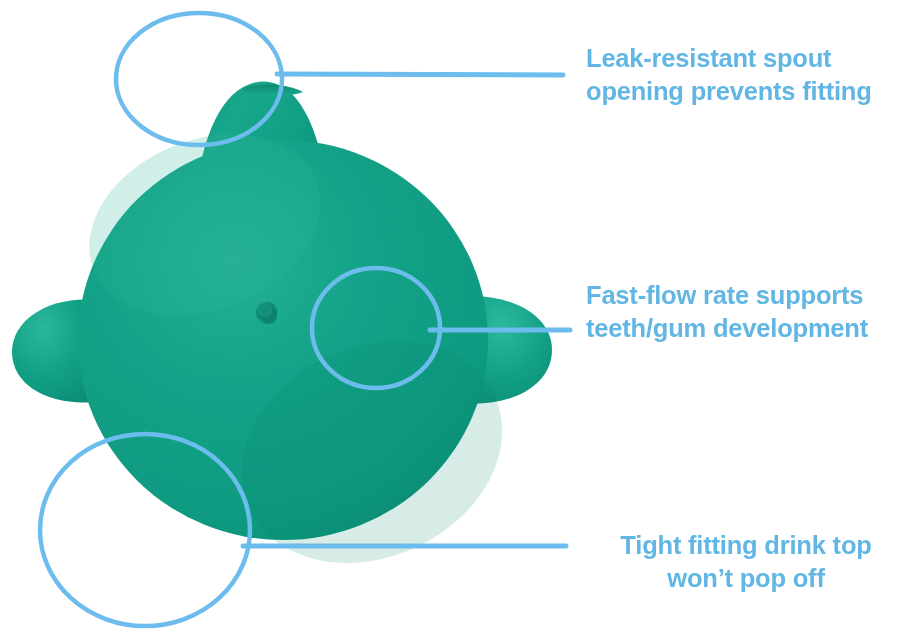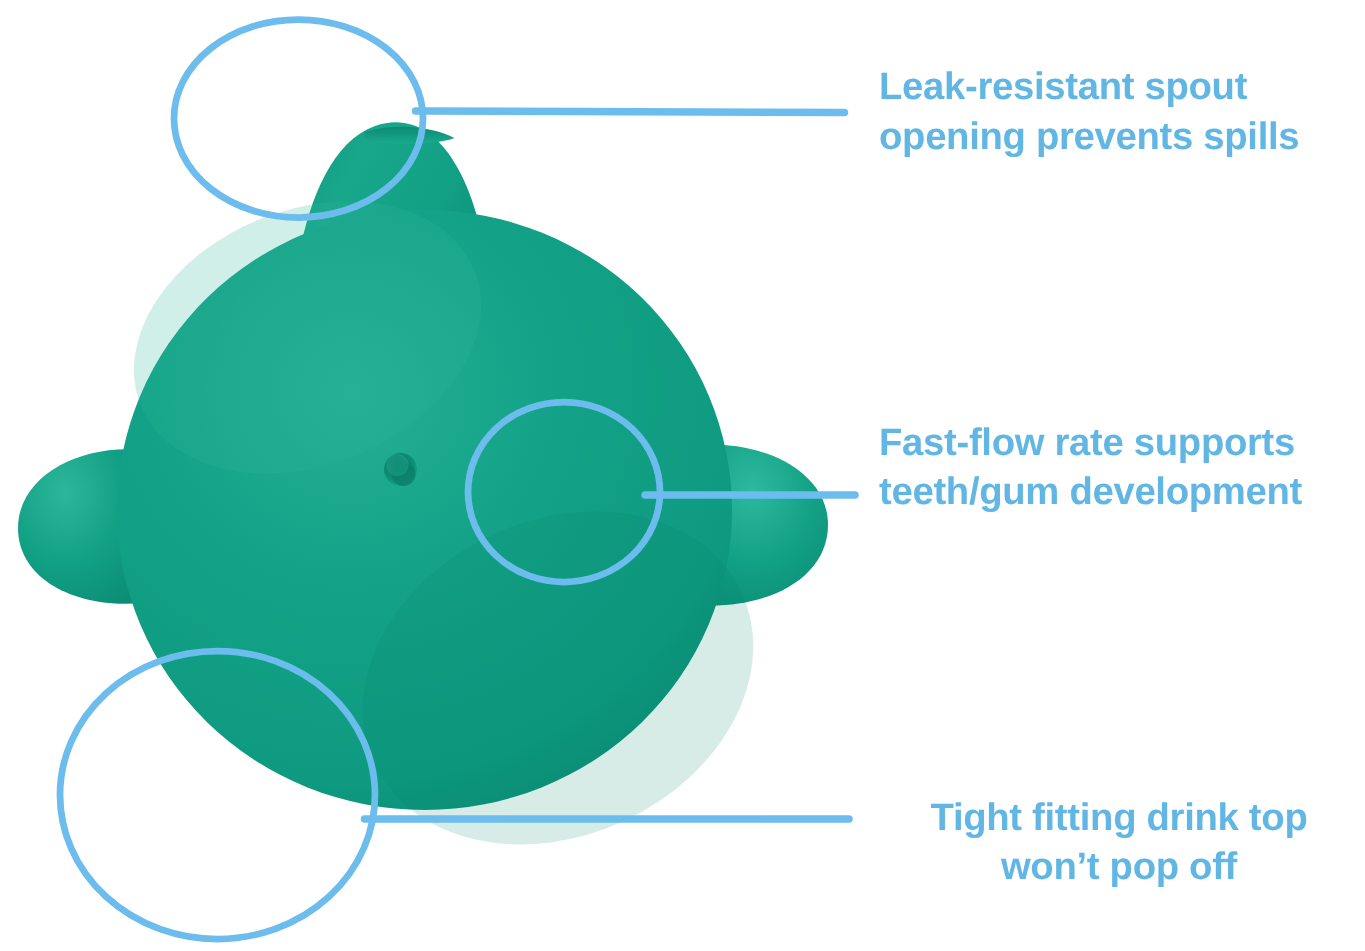--- a/index.html
+++ b/index.html
@@ -139,21 +139,21 @@
 
       <g>
         <line x1="243" y1="546" x2="566" y2="546" stroke="#6cbced" stroke-width="5"></line>
         <ellipse cx="145" cy="530" rx="105" ry="96" stroke="#6cbced" stroke-width="4.5"></ellipse>
       </g>
 
     </g>
   </svg>
 
   <p id="callout-text-1" class="callout-text">Leak-resistant spout
-opening prevents spills</p>
+opening prevents fitting</p>
 
   <p id="callout-text-2" class="callout-text">Fast-flow rate supports
 teeth/gum development</p>
 
   <p id="callout-text-3" class="callout-text">Tight fitting drink top
 won’t pop off</p>
 
 </div>
 
 </body></html>

